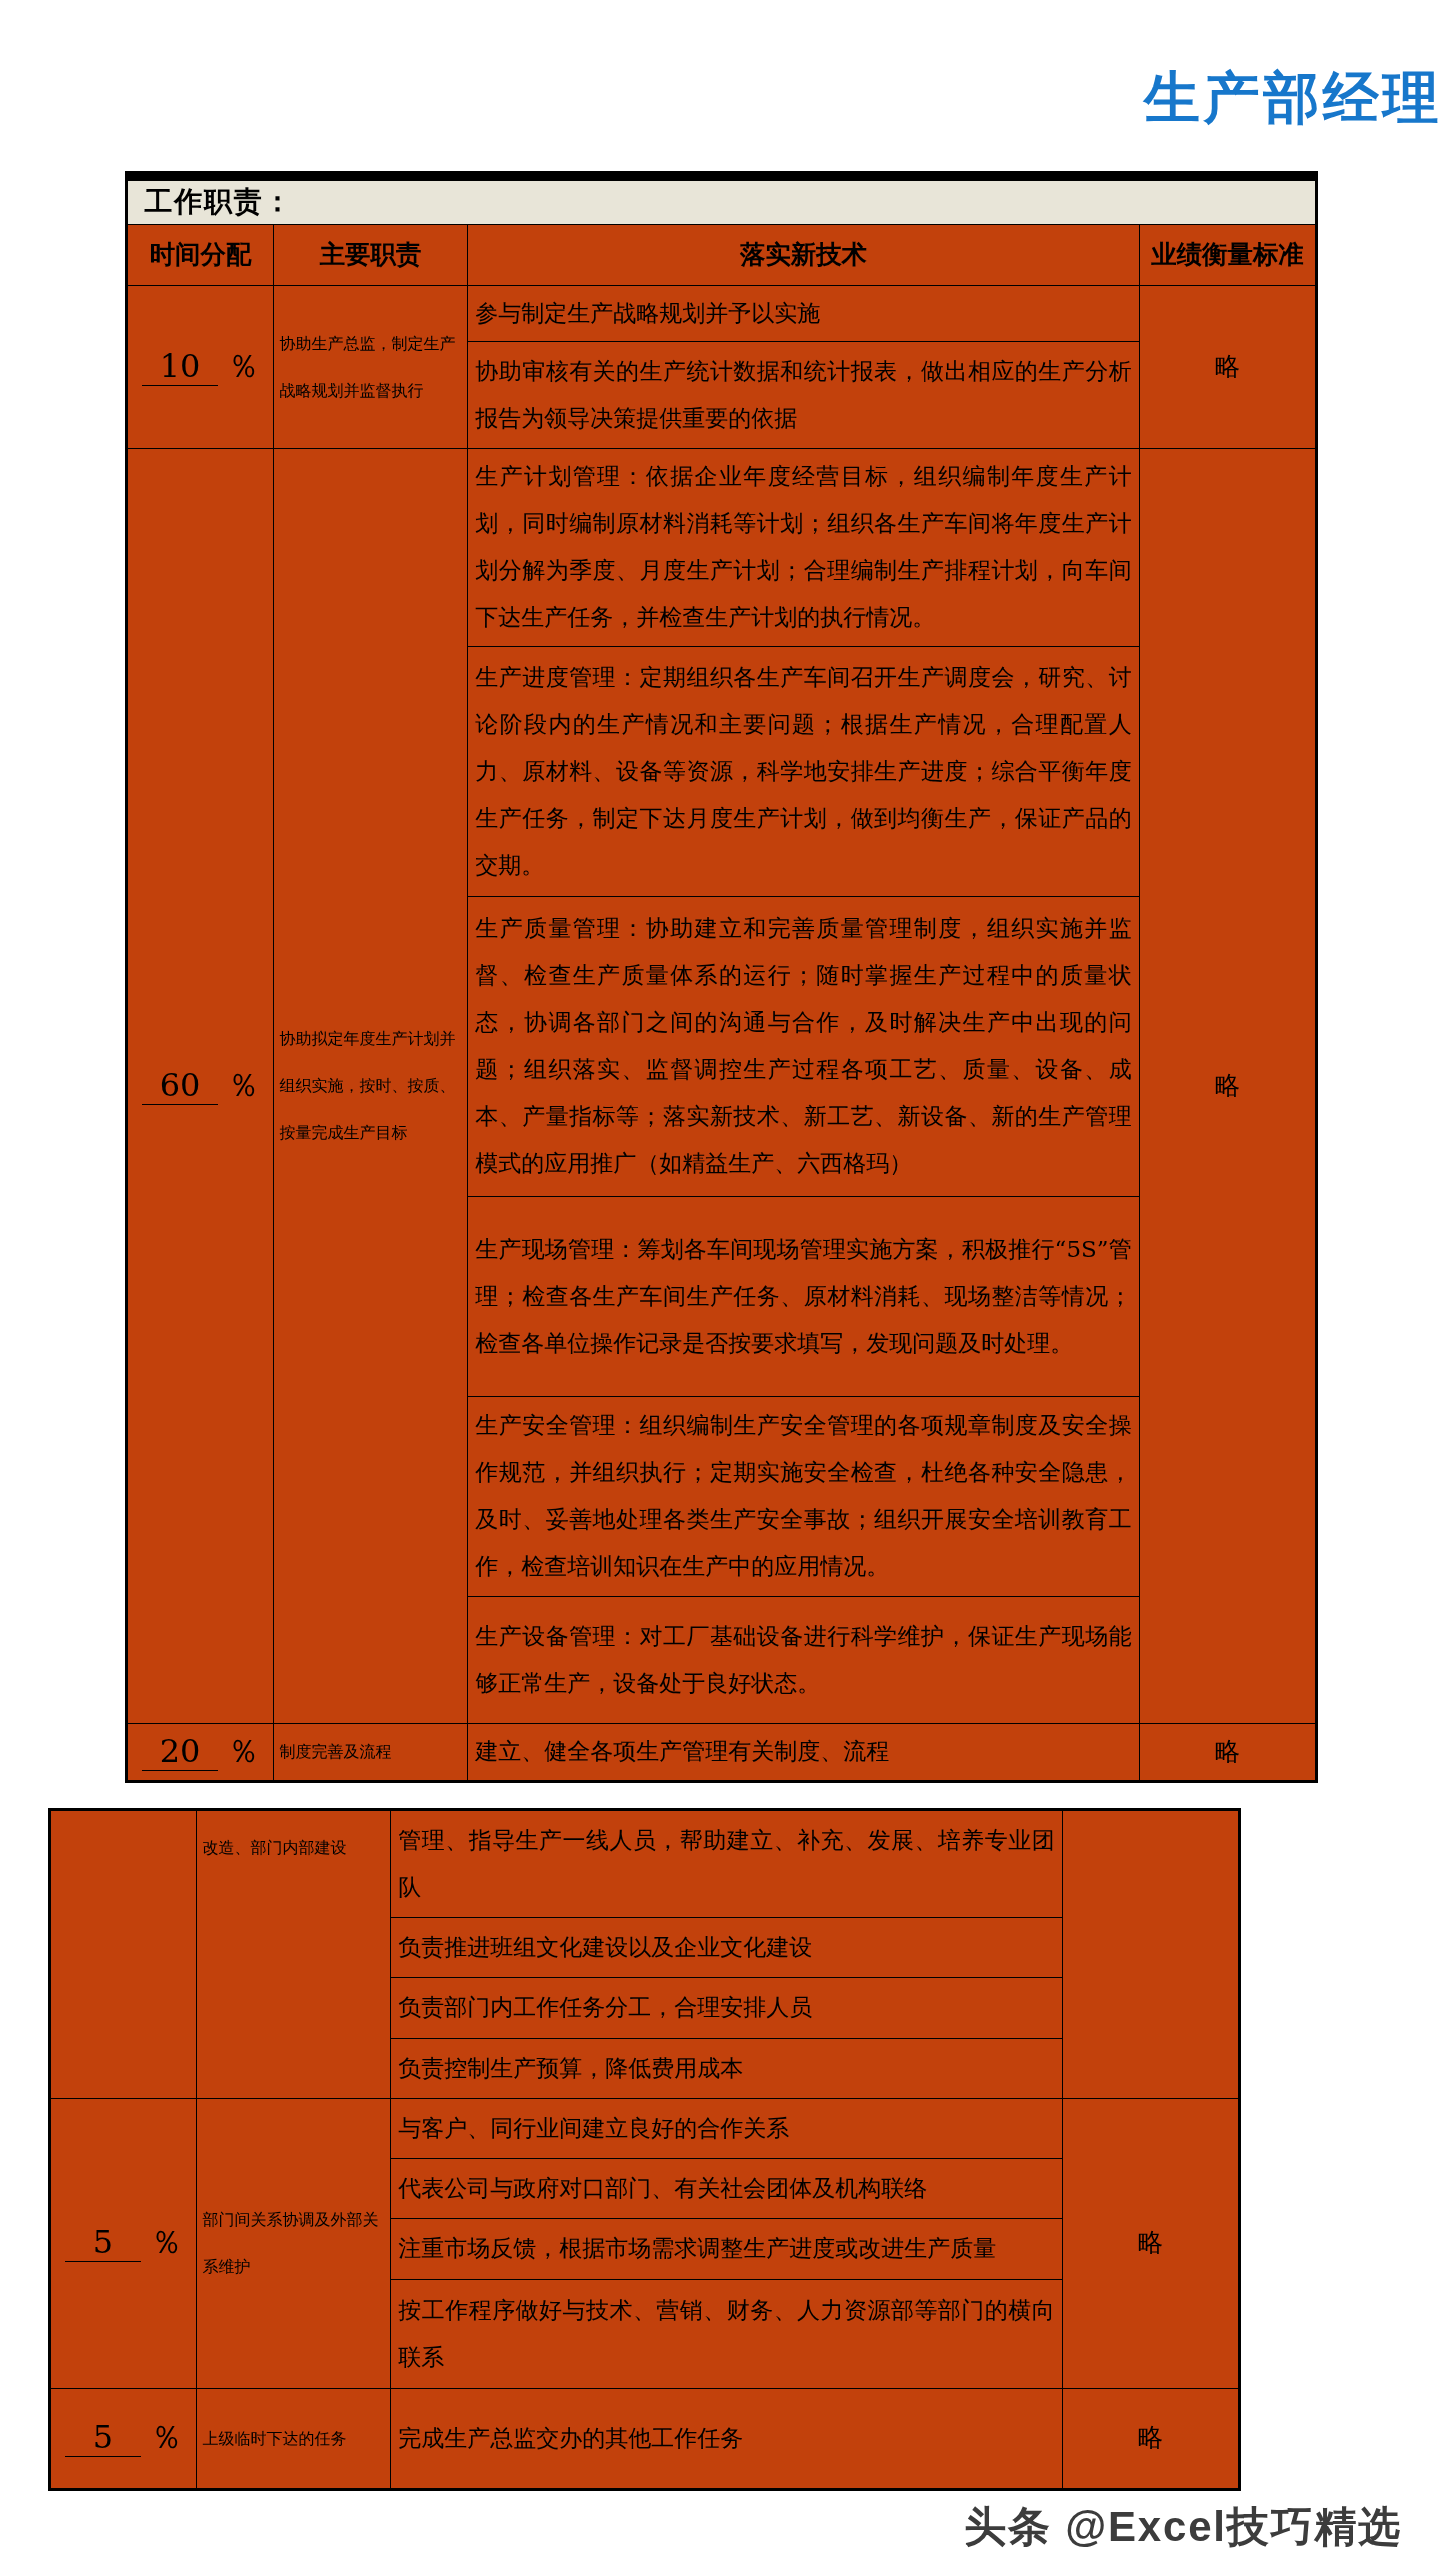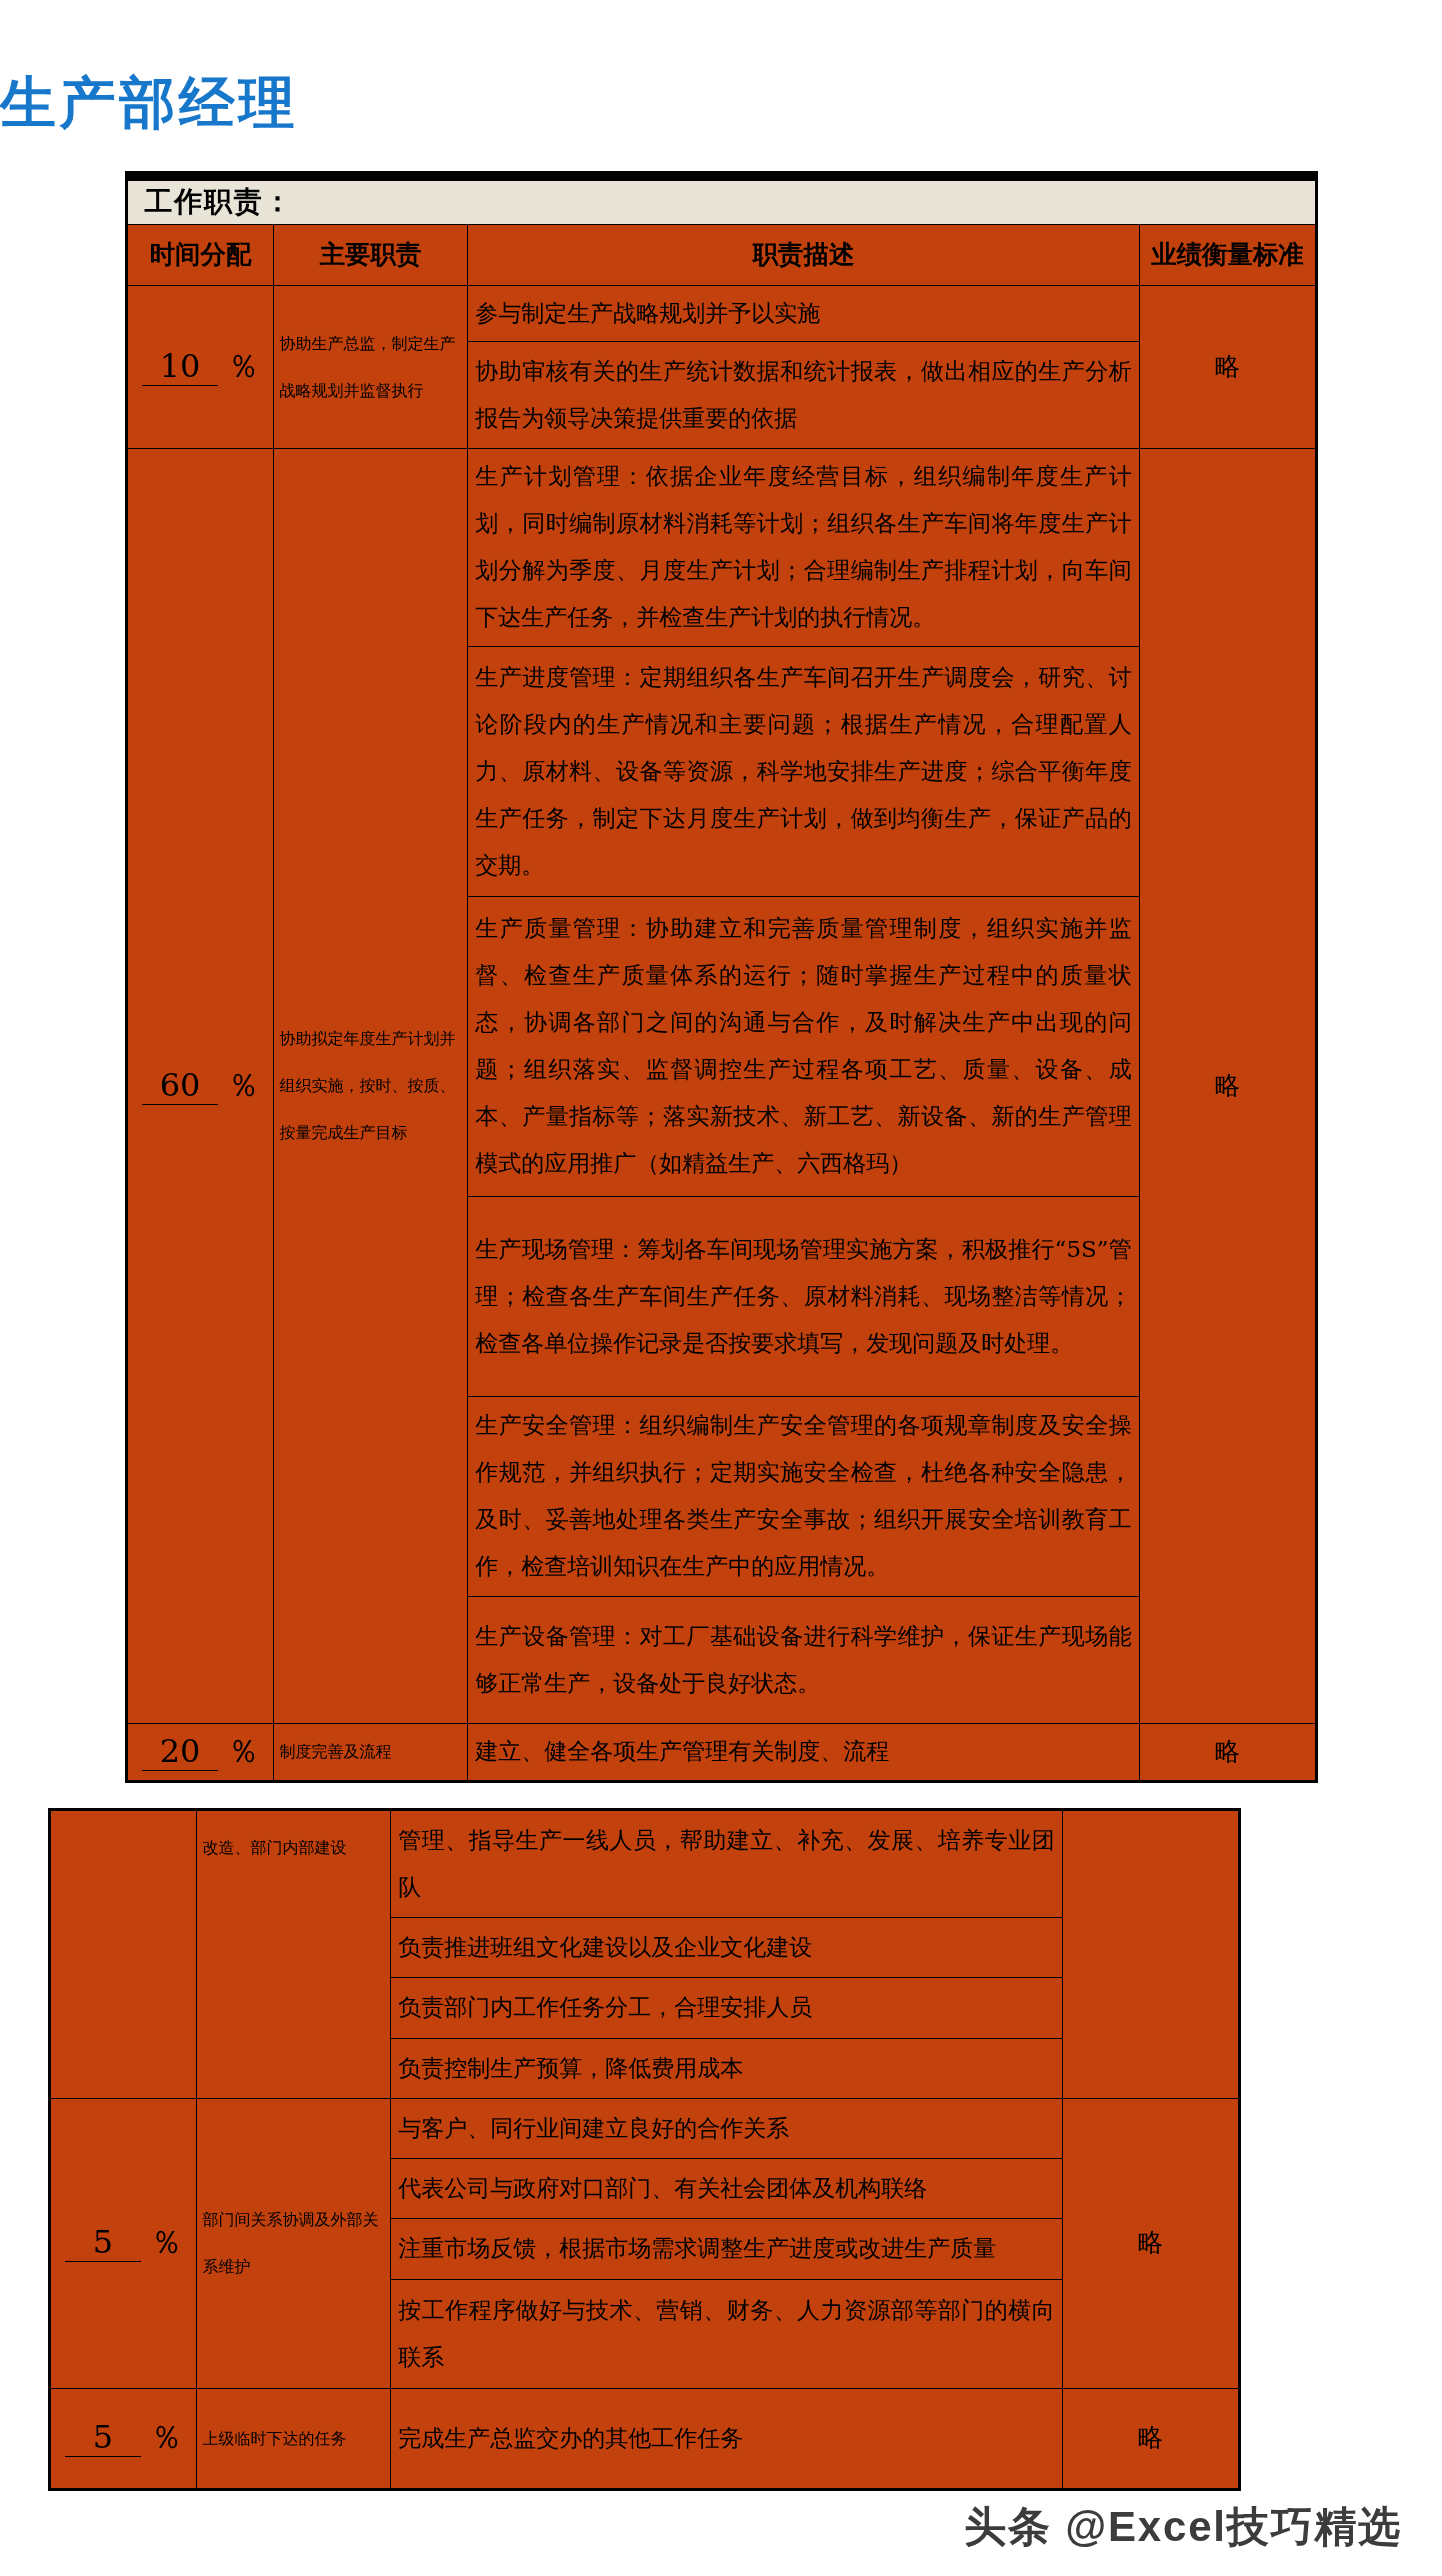--- a/index.html
+++ b/index.html
@@ -2,22 +2,22 @@
 <html style="font-size:14.5px"><head>
 <meta charset="utf-8">
 <style>
   html,body{margin:0;padding:0;}
   body{
     width:1442px;height:2576px;position:relative;background:#ffffff;
     font-family:"DejaVu Serif","Liberation Serif",serif;color:#000;
     overflow:hidden;
   }
   .title{
-    margin:0;padding-top:67px;text-align:left;
-    font-family:Liberation Sans, sans-serif;
+    margin:0;padding-top:67px;text-align:right;
+    font-family:Liberation Mono, monospace;
     font-weight:bold;font-size:56px;line-height:71px;
     color:#1777CB;letter-spacing:3.6px;
   }
   table.jt{
     border-collapse:collapse;table-layout:fixed;width:1191px;margin-left:125px;
     background:#c2410c;
   }
   table.t1{margin-top:33px;border:3.6px solid #000;border-top:10px solid #000;}
   table.t2{margin-top:25.4px;border:3.6px solid #000;margin-left:48px;}
   .jt td{border:1.8px solid #000;vertical-align:middle;overflow:hidden;}
@@ -57,21 +57,21 @@
         <col class="c3">
         <col class="c4">
       </colgroup>
     <tbody>
       <tr style="height:48px">
         <td colspan="4" class="cap">工作职责：</td>
       </tr>
       <tr style="height:61px">
         <td class="hc">时间分配</td>
         <td class="hc">主要职责</td>
-        <td class="hc">职责描述</td>
+        <td class="hc">落实新技术</td>
         <td class="hc">业绩衡量标准</td>
       </tr>
 
       <tr style="height:56px">
         <td rowspan="2" class="time"><span class="num">10</span><span class="pct">％</span></td>
         <td rowspan="2" class="duty">协助生产总监，制定生产战略规划并监督执行</td>
         <td class="desc">参与制定生产战略规划并予以实施</td>
         <td rowspan="2" class="meas">略</td>
       </tr>
       <tr style="height:107px">

